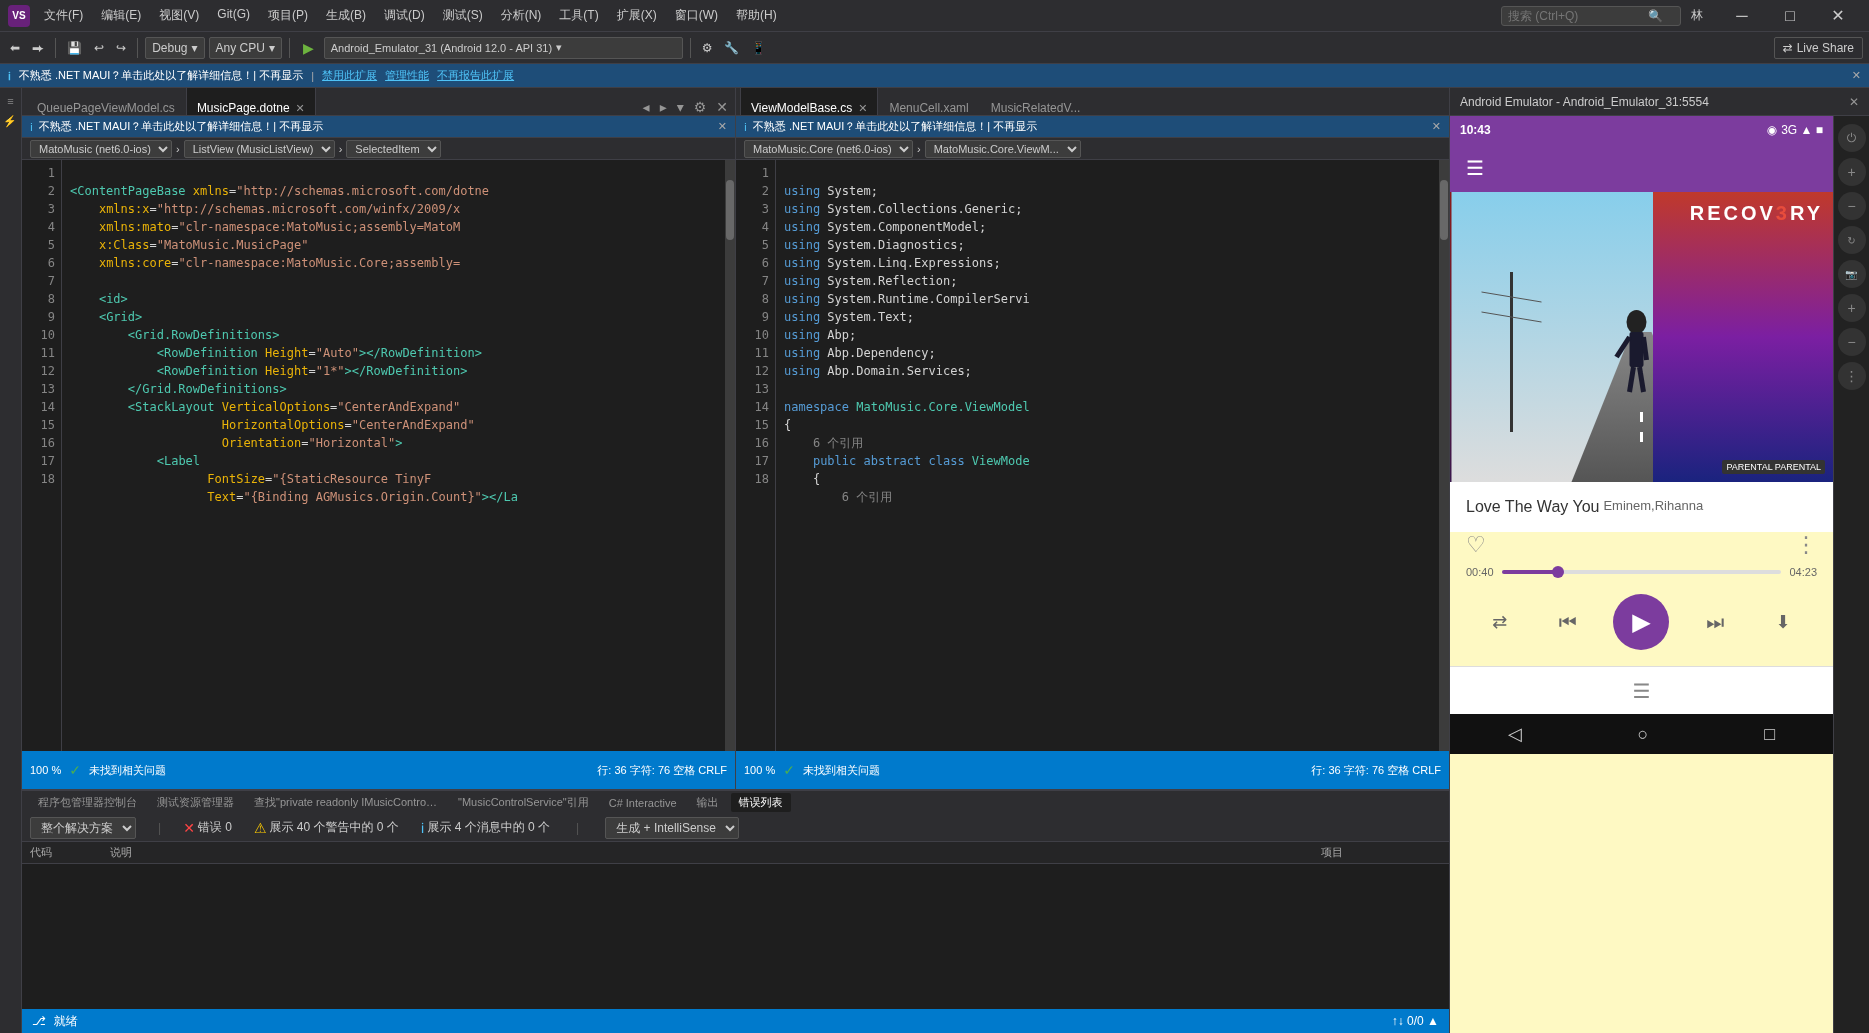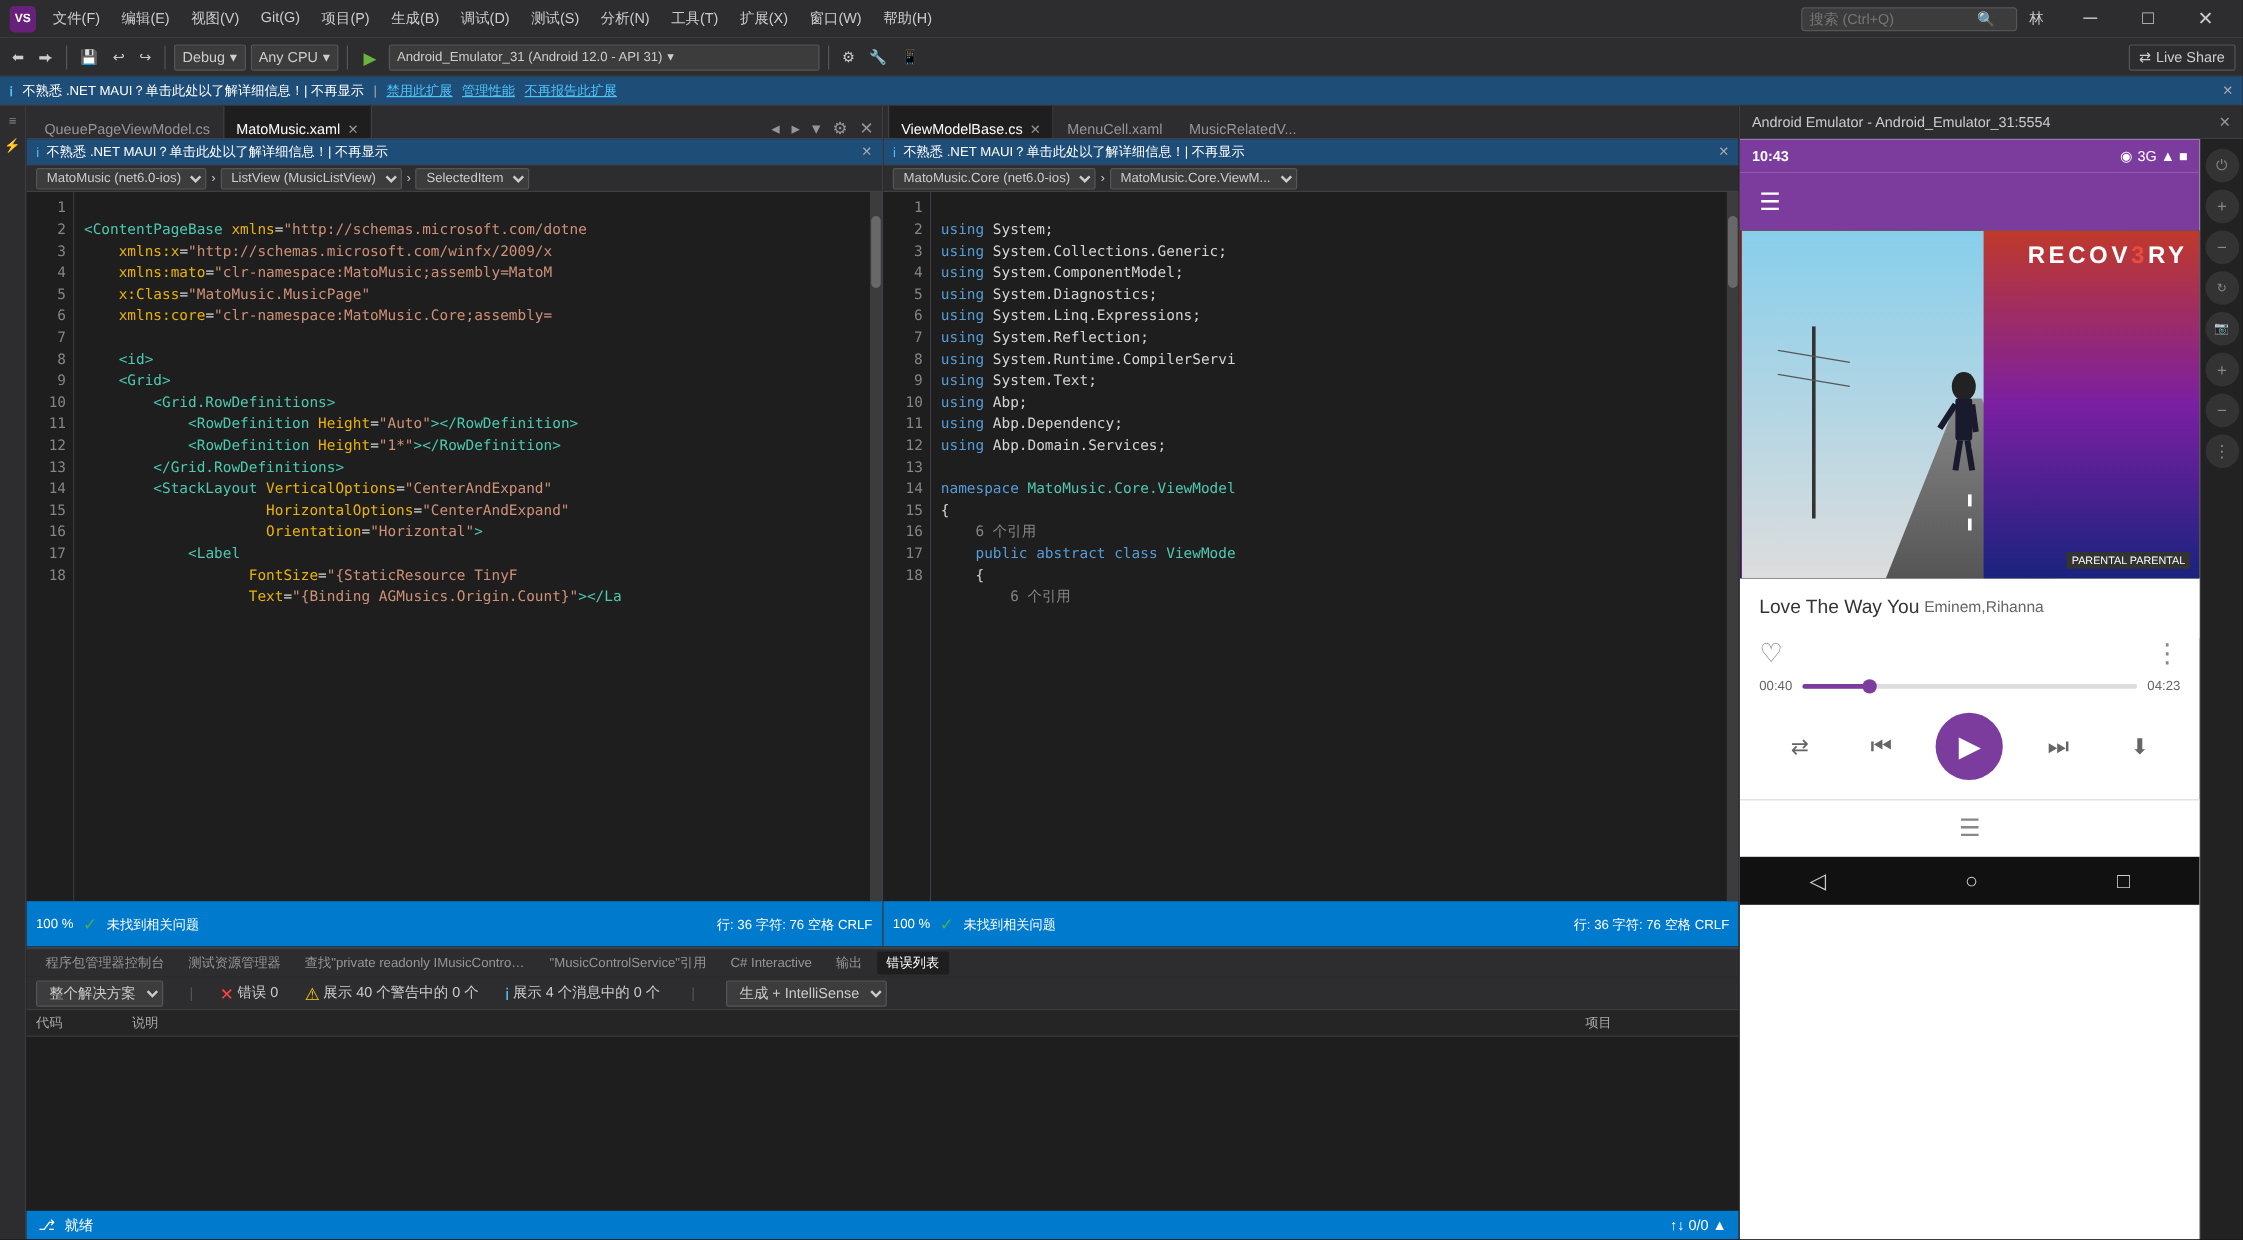--- a/index.html
+++ b/index.html
@@ -359,21 +359,21 @@
       border-left: 1px solid #3f3f46;
     }
     .phone-side-btn {
       width: 28px; height: 28px;
       background: #333; border-radius: 50%;
       display: flex; align-items: center; justify-content: center;
       cursor: pointer; color: #888; font-size: 14px;
     }
     
     #phone-screen {
-      background: #ffffff;
+      background: #fef9c3;
       flex: 1;
       overflow: hidden;
     }
     
     #phone-status {
       height: 28px;
       background: #7c3c9e;
       display: flex; align-items: center;
       padding: 0 10px; color: #fff; font-size: 12px;
     }
@@ -617,21 +617,21 @@
 
       <div id="editors-container">
 
         <div class="editor-pane">
 
           <div class="tab-bar">
             <div class="tab">
               <span>QueuePageViewModel.cs</span>
             </div>
             <div class="tab active">
-              <span>MatoMusic.xaml</span>
+              <span>MusicPage.dotne</span>
               <span class="close-tab">✕</span>
             </div>
             <div class="tab-bar-right">
               <span class="tab-bar-btn">◂</span>
               <span class="tab-bar-btn">▸</span>
               <span class="tab-bar-btn">▾</span>
               <span class="tab-bar-btn">⚙</span>
               <span class="tab-bar-btn">✕</span>
             </div>
           </div>

